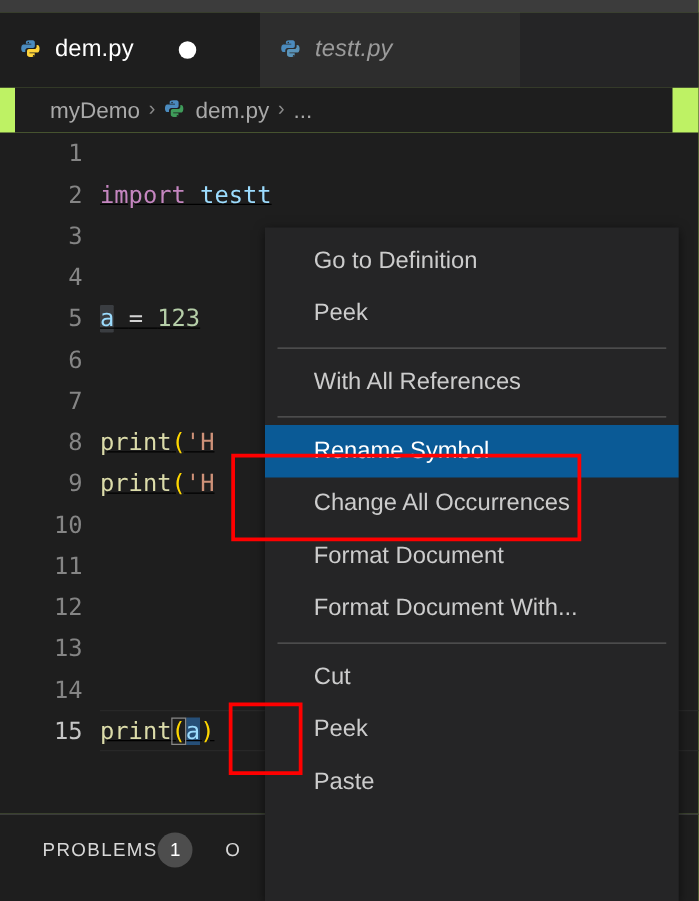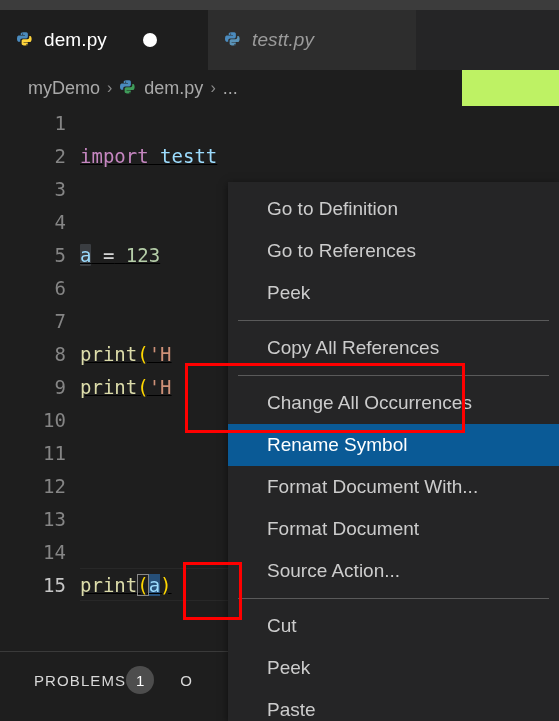--- a/index.html
+++ b/index.html
@@ -67,22 +67,22 @@
     background: #ffffff;
     margin-left: 26px;
     flex: 0 0 auto;
   }
 
   
   .pyicon { width: 18px; height: 18px; flex: 0 0 auto; display:block; }
 
   
   .breadcrumbs {
-    position: absolute; left: 0; top: 70px;
-    width: 462px; height: 36px;
+    position: absolute; left: 12px; top: 70px;
+    width: 526px; height: 36px;
     background: #1e1e1e;
     display: flex; align-items: center;
     padding-left: 28px;
     gap: 7px;
     font-size: 18px;
     color: #a9a9a9;
   }
   .crumb { white-space: nowrap; }
   .crumb-sep { color: #8a8a8a; font-size: 16px; }
 
@@ -171,21 +171,21 @@
     color: #ffffff;
     font-size: 15px;
     display: flex; align-items: center; justify-content: center;
     padding: 0 7px;
     letter-spacing: 0;
   }
 
   
   .ctxmenu {
     position: absolute;
-    left: 228px; top: 182px;
+    left: 212px; top: 182px;
     width: 331px;
     background: #252526;
     box-shadow: 0 2px 8px rgba(0,0,0,.55);
     padding: 6px 0 0 0;
     z-index: 40;
     overflow: hidden;
     height: 539px;
   }
   .ctx-item {
     height: 42px;
@@ -291,44 +291,38 @@
         <span>O</span>
       </div>
     </div>
   </div>
 
   <div class="ctxmenu" id="ctxmenu">
       <div class="ctx-item">
         <span>Go to Definition</span>
       </div>
       <div class="ctx-item">
-        <span>Go to References</span>
-      </div>
-      <div class="ctx-item">
         <span>Peek</span>
       </div>
       <div class="ctx-sep"></div>
       <div class="ctx-item">
-        <span>Copy All References</span>
+        <span>With All References</span>
       </div>
       <div class="ctx-sep"></div>
-      <div class="ctx-item">
-        <span>Change All Occurrences</span>
-      </div>
       <div class="ctx-item selected">
         <span>Rename Symbol</span>
       </div>
       <div class="ctx-item">
+        <span>Change All Occurrences</span>
+      </div>
+      <div class="ctx-item">
+        <span>Format Document</span>
+      </div>
+      <div class="ctx-item">
         <span>Format Document With...</span>
-      </div>
-      <div class="ctx-item">
-        <span>Format Document</span>
-      </div>
-      <div class="ctx-item">
-        <span>Source Action...</span>
       </div>
       <div class="ctx-sep"></div>
       <div class="ctx-item">
         <span>Cut</span>
       </div>
       <div class="ctx-item">
         <span>Peek</span>
       </div>
       <div class="ctx-item">
         <span>Paste</span>

